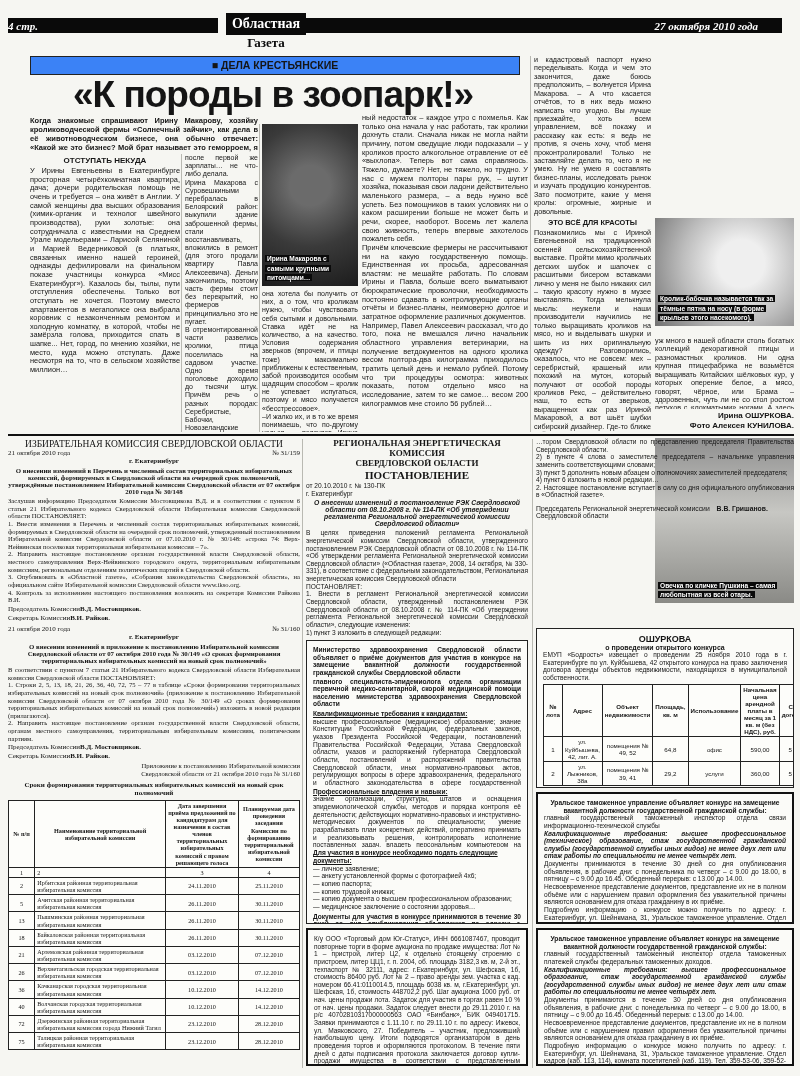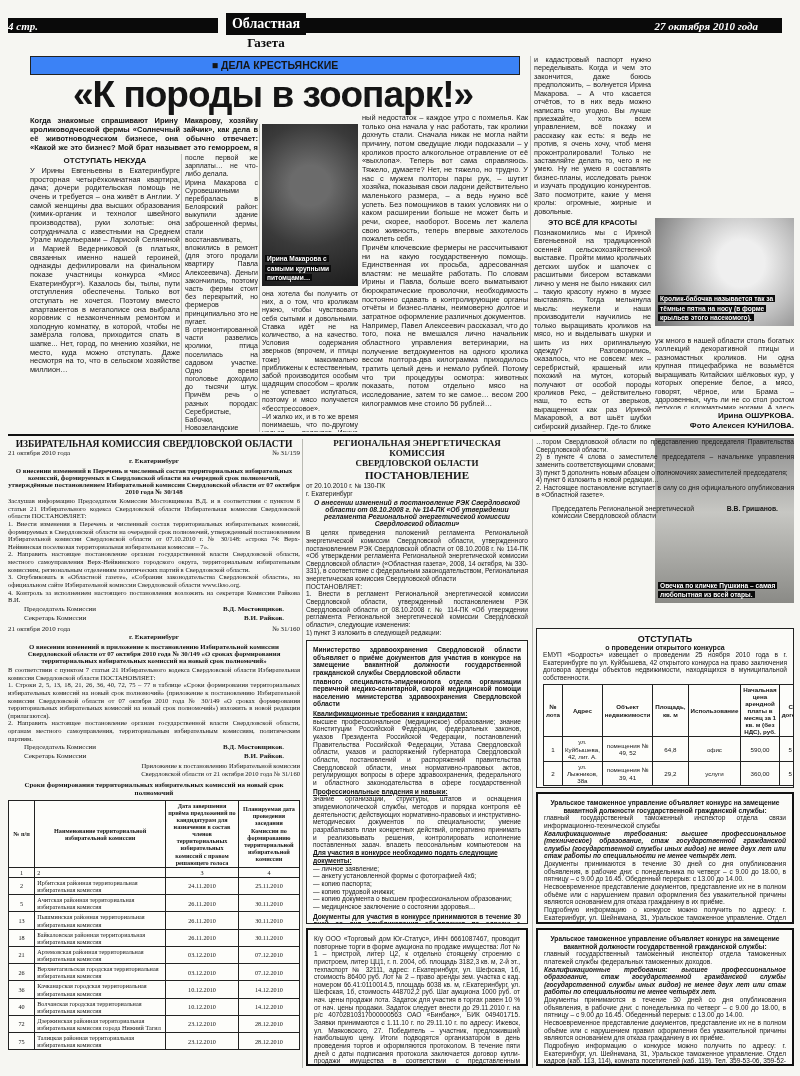--- a/index.html
+++ b/index.html
@@ -14,21 +14,21 @@
   .photo{position:relative;overflow:hidden}
   .cap{position:absolute;left:3px;right:3px;bottom:3px;font-size:6.6px;font-weight:bold;line-height:1.45}
   .cap span{background:#0a0a0a;color:#fff;padding:0 2px;box-decoration-break:clone;-webkit-box-decoration-break:clone}
   .doc{font-size:6.6px;line-height:1.16}
   .docbox{border:1px solid #222;background:#fbfbf8;padding:5px 6px;box-sizing:border-box;overflow:hidden}
   .docbox2{border:2px solid #111}
   .uh{font-weight:bold;text-decoration:underline}
   .bi{font-weight:bold;font-style:italic}
   .ctr{text-align:center}
   .meta{display:flex;justify-content:space-between;font-size:7px}
-  .signrow{display:flex;justify-content:space-between;font-size:7px;margin:1px 16px}
+  .signrow{display:flex;font-size:7px;margin:1px 0}
   table{border-collapse:collapse;width:100%;background:#fdfdfa}
   th,td{border:1px solid #222;font-size:6.2px;line-height:1.15;padding:1px 2px;vertical-align:middle;text-align:center}
   td.nm{text-align:left}
   th{font-weight:bold}
   .subhead{font-weight:bold;font-size:8px;text-align:center;margin:2px 0}
   .body-art{font-size:7.4px;line-height:1.17}
 </style>
 </head>
 <body>
 
@@ -92,21 +92,21 @@
 </div>
 <div class="abs just body-art" style="left:655px;top:337px;width:139px;height:72px;font-size:7.2px">уж много в нашей области столь богатых коллекций декоративной птицы и разномастных кроликов. Ни одна крупная птицефабрика не возьмётся выращивать Китайских шёлковых кур, у которых оперение белое, а мясо, говорят, чёрное, или Брама – здоровенных, чуть ли не со стол ростом петухов с «лохматыми» ногами. А здесь они есть, и прекрасно себя чувствуют. Это редкость, штучный товар, эксклюзив. Без таких хозяев, как Ирина Макарова и Павел Суровешкин, его бы вообще не было.</div>
 <div class="abs" style="left:655px;top:411px;width:139px;text-align:right;font-weight:bold;font-size:8px;line-height:1.3">
   <div>Ирина ОШУРКОВА.</div>
   <div>Фото Алексея КУНИЛОВА.</div>
 </div>
 
 <div class="abs" style="left:8px;top:434px;width:786px;height:2px;background:#111"></div>
 
 <div class="abs serif" style="left:8px;top:439px;width:292px;height:629px;overflow:hidden">
-  <div class="ctr" style="font-weight:bold;font-size:9.5px">ИЗБИРАТЕЛЬНАЯ КОМИССИЯ СВЕРДЛОВСКОЙ ОБЛАСТИ</div>
+  <div class="ctr" style="font-weight:normal;font-size:9.5px">ИЗБИРАТЕЛЬНАЯ КОМИССИЯ СВЕРДЛОВСКОЙ ОБЛАСТИ</div>
 
   <div class="meta">
     <span>21 октября 2010 года</span>
     <span>№ 31/159</span>
   </div>
   <div class="ctr" style="font-weight:bold;font-size:7px">г. Екатеринбург</div>
   <div class="ctr just" style="font-weight:bold;font-size:6.8px;margin:2px 0;text-align:center">О внесении изменений в Перечень и численный состав территориальных избирательных комиссий, формируемых в Свердловской области на очередной срок полномочий, утверждённые постановлением Избирательной комиссии Свердловской области от 07 октября 2010 года № 30/148</div>
   <div class="just doc" style="max-height:118px">Заслушав информацию Председателя Комиссии Мостовщикова В.Д. и в соответствии с пунктом 6 статьи 21 Избирательного кодекса Свердловской области Избирательная комиссия Свердловской области ПОСТАНОВЛЯЕТ:
 1. Внести изменения в Перечень и численный состав территориальных избирательных комиссий, формируемых в Свердловской области на очередной срок полномочий, утвержденный постановлением Избирательной комиссии Свердловской области от 07.10.2010 г. № 30/148: «строка 74: Верх-Нейвинская поселковая территориальная избирательная комиссия – 7».
 2. Направить настоящее постановление органам государственной власти Свердловской области, местного самоуправления Верх-Нейвинского городского округа, территориальным избирательным комиссиям, региональным отделениям политических партий в Свердловской области.
@@ -272,21 +272,21 @@
 — копию трудовой книжки;
 — копию документа о высшем профессиональном образовании;
 — медицинское заключение о состоянии здоровья…</div>
   <div class="just doc" style="font-weight:bold;margin-top:2px">Документы для участия в конкурсе принимаются в течение 30 дней со дня опубликования объявления по адресу: г. Екатеринбург, ул. Вайнера, 34б, кабинет 114.
 Информация о конкурсе размещена на сайте www.midural.ru. Телефоны: 270-18-54; 270-18-56; факс: 270-19-58.</div>
 </div>
 
 <div class="abs vline" style="left:532px;top:439px;height:629px"></div>
 
 <div class="abs docbox" style="left:536px;top:628px;width:258px;height:160px">
-  <div class="ctr" style="font-weight:bold;font-size:9px">ОТСТУПАТЬ</div>
+  <div class="ctr" style="font-weight:bold;font-size:9px">ОШУРКОВА</div>
   <div class="ctr" style="font-weight:bold;font-size:7px">о проведении открытого конкурса</div>
   <div class="just doc">ЕМУП «Бодрость» извещает о проведении 25 ноября 2010 года в г. Екатеринбурге по ул. Куйбышева, 42 открытого конкурса на право заключения договора аренды объектов недвижимости, находящихся в муниципальной собственности.</div>
   <table style="margin:2px 0">
     <colgroup>
         <col style="width:7%">
         <col style="width:17%">
         <col style="width:15%">
         <col style="width:10%">
         <col style="width:12%">
         <col style="width:27%">

